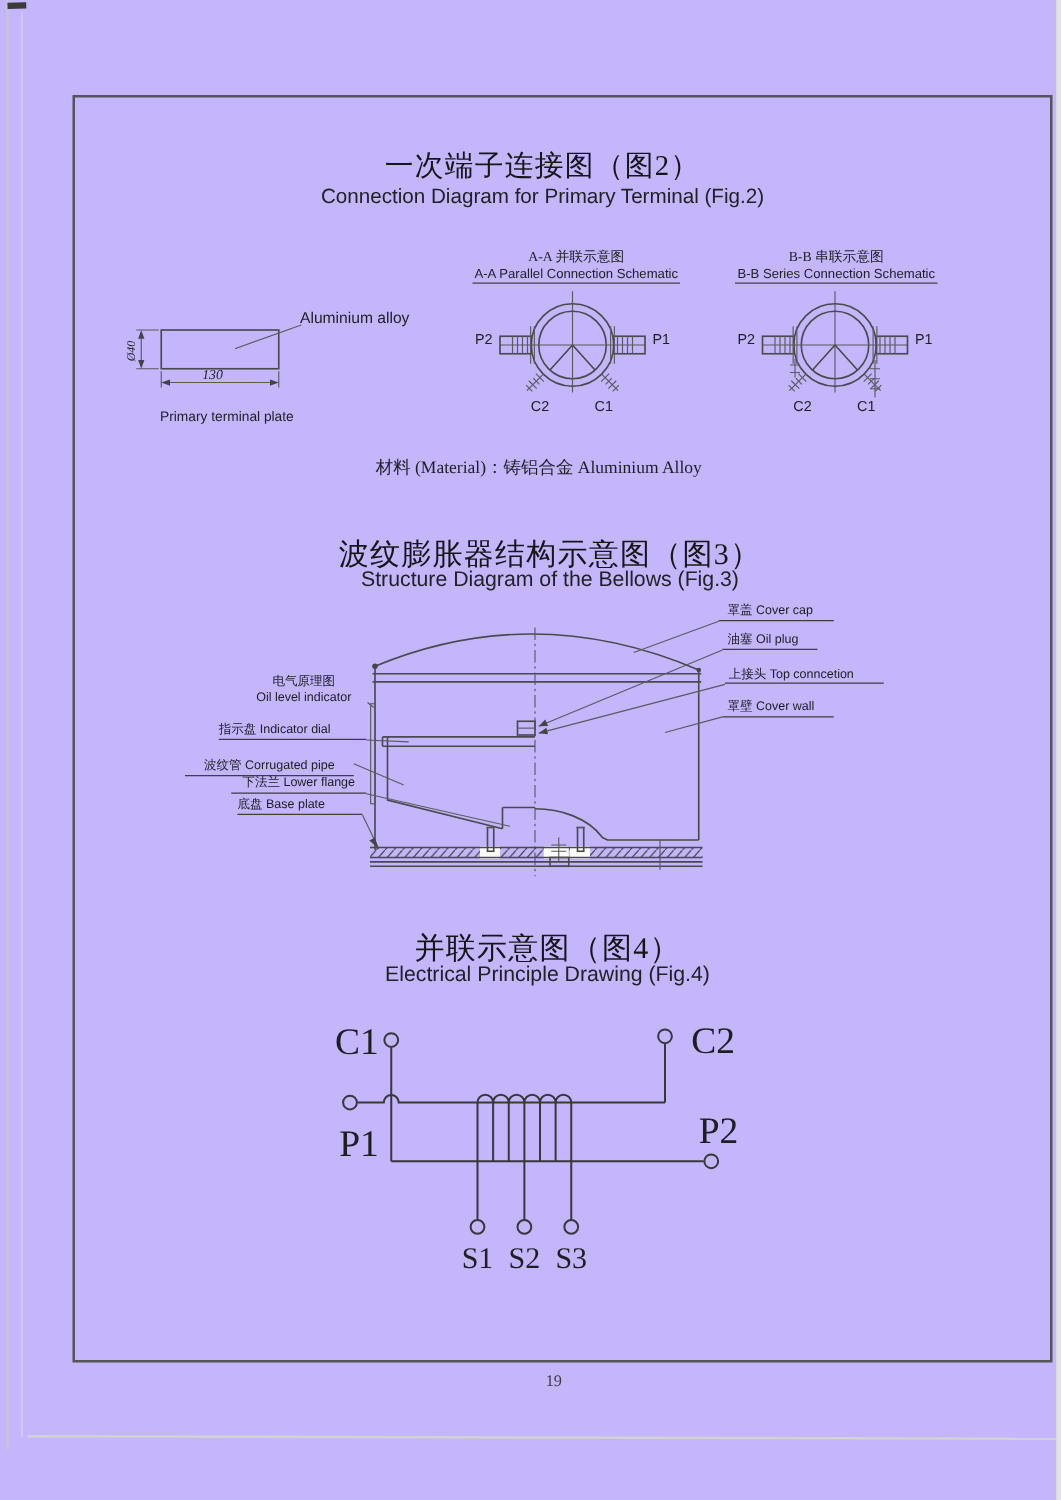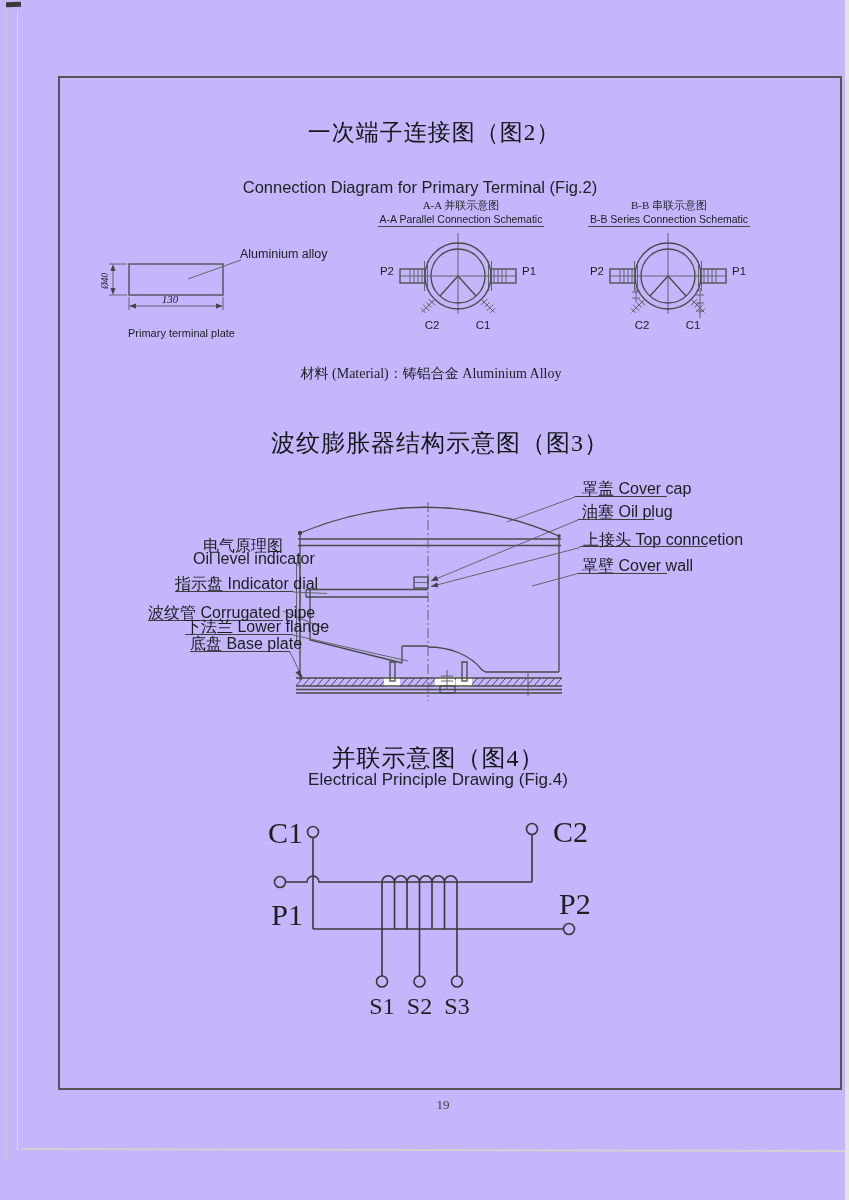--- a/index.html
+++ b/index.html
@@ -6,21 +6,21 @@
   .sheet{position:relative;width:849px;height:1200px;background:#c4b5fd;overflow:hidden;
          font-family:"Liberation Sans",sans-serif;color:#1f1f1f;}
   .abs{position:absolute;}
   .ctr{text-align:center;}
   .frame{position:absolute;left:58px;top:76px;width:780px;height:1010px;border:2px solid #555;}
   .title-zh{font-family:"Liberation Serif","DejaVu Serif",serif;font-size:23px;letter-spacing:1px;color:#161616;}
   .title-en{font-family:"Liberation Sans",sans-serif;font-size:16.5px;color:#222;}
   .sub-zh{font-family:"Liberation Serif","DejaVu Serif",serif;font-size:11px;color:#222;}
   .sub-en{font-size:10.5px;color:#222;}
   .sub-en .ul{display:inline-block;border-bottom:1px solid #444;padding:0 2px 1px 2px;}
-  .lbl{font-size:16px;line-height:12.5px;color:#1d1d1d;white-space:nowrap;}
+  .lbl{font-size:10px;line-height:12.5px;color:#1d1d1d;white-space:nowrap;}
   .lbl.u{border-bottom:1px solid #3f3f3f;}
   svg{position:absolute;overflow:visible;}
   svg .ln{stroke:#4a4a4a;stroke-width:1.3;fill:none;}
   svg .thin{stroke:#5a5a5a;stroke-width:0.9;fill:none;}
   svg .fil{fill:#444;stroke:none;}
   svg text{fill:#1f1f1f;}
   .artifact{position:absolute;pointer-events:none;}
 </style>
 </head>
 <body>
@@ -29,21 +29,21 @@
 
   <div class="artifact" style="left:5px;top:0;width:2px;height:1160px;background:#c9c9c9;opacity:.7;"></div>
   <div class="artifact" style="left:17px;top:10px;width:1px;height:1140px;background:#dedede;opacity:.8;"></div>
   <div class="artifact" style="left:6px;top:2px;width:15px;height:5px;background:#3a3a3a;transform:rotate(-2deg);"></div>
   <div class="artifact" style="left:22px;top:1149px;width:827px;height:2px;background:#d2d2d2;transform:rotate(.15deg);"></div>
   <div class="artifact" style="right:0;top:0;width:4px;height:1200px;background:#e3e3e1;"></div>
 
   <div class="frame"></div>
 
   <div class="abs ctr title-zh" style="left:134px;top:117px;width:600px;">一次端子连接图（图2）</div>
-  <div class="abs ctr title-en" style="left:120px;top:148px;width:600px;margin-top:30px;">Connection Diagram for Primary Terminal (Fig.2)</div>
+  <div class="abs ctr title-en" style="left:134px;top:148px;width:600px;">Connection Diagram for Primary Terminal (Fig.2)</div>
 
   <div class="abs ctr" style="left:361px;top:198px;width:200px;">
     <div class="sub-zh">A-A 并联示意图</div>
     <div class="sub-en"><span class="ul">A-A Parallel  Connection Schematic</span></div>
   </div>
 
   <div class="abs ctr" style="left:569px;top:198px;width:200px;">
     <div class="sub-zh">B-B 串联示意图</div>
     <div class="sub-en"><span class="ul">B-B Series Connection Schematic</span></div>
   </div>
@@ -103,20 +103,21 @@
     <path class="thin" d="M56,57 V72 M52,62 H60 M52,68 H60 M120,58 V88 M116,65 H124 M116,73 H124 M116,81 H124"></path>
     <text x="24" y="45" text-anchor="end" font-size="11.5">P2</text>
     <text x="152" y="45" font-size="11.5">P1</text>
     <text x="62" y="99" text-anchor="middle" font-size="11.5">C2</text>
     <text x="113" y="99" text-anchor="middle" font-size="11.5">C1</text>
   </svg>
 
   <div class="abs ctr" style="left:131px;top:365px;width:600px;font-size:14px;font-family:'Liberation Serif','DejaVu Serif',serif;">材料 (Material)：铸铝合金  Aluminium Alloy</div>
 
   <div class="abs ctr title-zh" style="left:140px;top:427px;width:600px;font-size:24px;">波纹膨胀器结构示意图（图3）</div>
+  <div class="abs ctr title-en" style="left:140px;top:454px;width:600px;font-size:17px;">Structure Diagram of the Bellows (Fig.3)</div>
 
   <svg style="left:280px;top:480px;" width="305" height="228" viewBox="0 0 305 228">
 
     <path class="ln" d="M20,53 Q148,0 279,56"></path>
     <circle class="fil" cx="20" cy="53" r="2.2"></circle>
       <circle class="fil" cx="279" cy="56" r="1.8"></circle>
     <path class="ln" d="M18,59 H281 M18,65.5 H281"></path>
 
     <path class="ln" d="M20,53 V200 M279,56 V192"></path>
 

